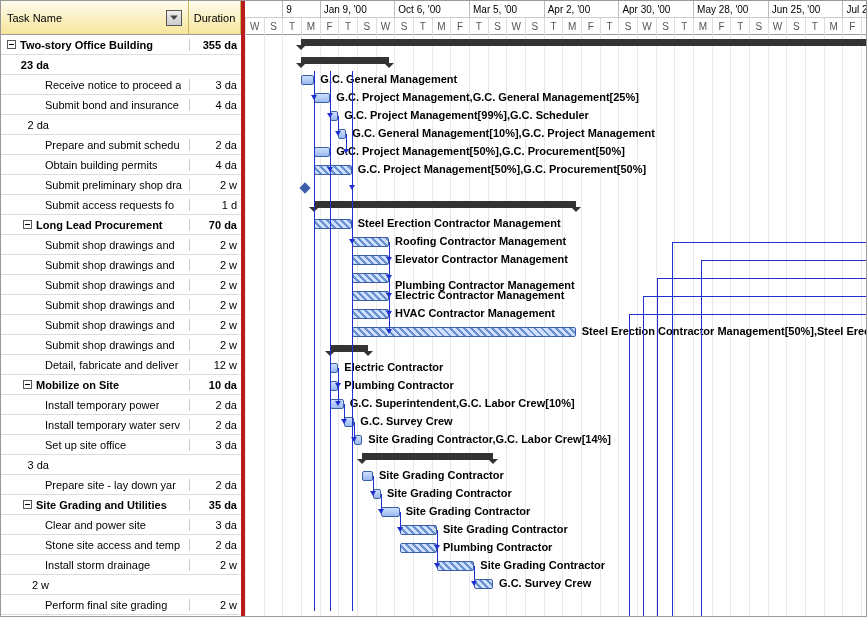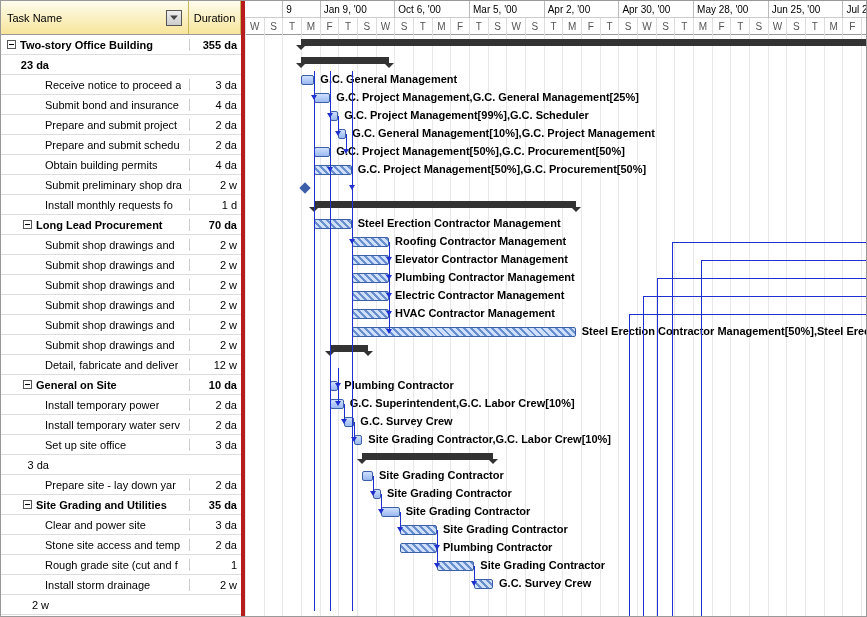--- a/index.html
+++ b/index.html
@@ -262,23 +262,20 @@
           </div>
           <div class="tcell-dur">3 da</div>
         </div>
         <div class="task-row">
           <div class="tcell-name indent-2">
             <span class="task-label">Submit bond and insurance</span>
           </div>
           <div class="tcell-dur">4 da</div>
         </div>
         <div class="task-row">
-          <div class="tcell-name indent-2">
-            <span class="task-label">Prepare and submit project</span>
-          </div>
           <div class="tcell-dur">2 da</div>
         </div>
         <div class="task-row">
           <div class="tcell-name indent-2">
             <span class="task-label">Prepare and submit schedu</span>
           </div>
           <div class="tcell-dur">2 da</div>
         </div>
         <div class="task-row">
           <div class="tcell-name indent-2">
@@ -287,21 +284,21 @@
           <div class="tcell-dur">4 da</div>
         </div>
         <div class="task-row">
           <div class="tcell-name indent-2">
             <span class="task-label">Submit preliminary shop dra</span>
           </div>
           <div class="tcell-dur">2 w</div>
         </div>
         <div class="task-row">
           <div class="tcell-name indent-2">
-            <span class="task-label">Install monthly requests fo</span>
+            <span class="task-label">Submit access requests fo</span>
           </div>
           <div class="tcell-dur">1 d</div>
         </div>
         <div class="task-row">
           <div class="tcell-name indent-1 bold">
             <span class="outline-btn"></span>
             <span class="task-label">Long Lead Procurement</span>
           </div>
           <div class="tcell-dur bold">70 da</div>
         </div>
@@ -343,21 +340,21 @@
         </div>
         <div class="task-row">
           <div class="tcell-name indent-2">
             <span class="task-label">Detail, fabricate and deliver</span>
           </div>
           <div class="tcell-dur">12 w</div>
         </div>
         <div class="task-row">
           <div class="tcell-name indent-1 bold">
             <span class="outline-btn"></span>
-            <span class="task-label">General on Site</span>
+            <span class="task-label">Mobilize on Site</span>
           </div>
           <div class="tcell-dur bold">10 da</div>
         </div>
         <div class="task-row">
           <div class="tcell-name indent-2">
             <span class="task-label">Install temporary power</span>
           </div>
           <div class="tcell-dur">2 da</div>
         </div>
         <div class="task-row">
@@ -392,26 +389,20 @@
           <div class="tcell-name indent-2">
             <span class="task-label">Clear and power site</span>
           </div>
           <div class="tcell-dur">3 da</div>
         </div>
         <div class="task-row">
           <div class="tcell-name indent-2">
             <span class="task-label">Stone site access and temp</span>
           </div>
           <div class="tcell-dur">2 da</div>
-        </div>
-        <div class="task-row">
-          <div class="tcell-name indent-2">
-            <span class="task-label">Rough grade site (cut and f</span>
-          </div>
-          <div class="tcell-dur">1</div>
         </div>
         <div class="task-row">
           <div class="tcell-name indent-2">
             <span class="task-label">Install storm drainage</span>
           </div>
           <div class="tcell-dur">2 w</div>
         </div>
         <div class="task-row">
           <div class="tcell-dur">2 w</div>
         </div>
@@ -560,52 +551,56 @@
         <div class="gantt-row" style="top: 198px;">
           <div class="task-bar hatched" style="left: 106.68px; width: 37.338px;"></div>
           <div class="bar-label" style="left: 150.018px;">Roofing Contractor Management</div>
         </div>
         <div class="gantt-row" style="top: 216px;">
           <div class="task-bar hatched" style="left: 106.68px; width: 37.338px;"></div>
           <div class="bar-label" style="left: 150.018px;">Elevator Contractor Management</div>
         </div>
         <div class="gantt-row" style="top: 234px;">
           <div class="task-bar hatched" style="left: 106.68px; width: 37.338px;"></div>
-          <div class="bar-label" style="left: 150.018px;">Plumbing Contractor Management</div>
+          <div class="bar-label" style="left: 150.018px; margin-top: 8px;">Plumbing Contractor Management</div>
         </div>
         <div class="gantt-row" style="top: 252px;">
           <div class="task-bar hatched" style="left: 106.68px; width: 37.338px;"></div>
           <div class="bar-label" style="left: 150.018px;">Electric Contractor Management</div>
         </div>
         <div class="gantt-row" style="top: 270px;">
           <div class="task-bar hatched" style="left: 106.68px; width: 37.338px;"></div>
           <div class="bar-label" style="left: 150.018px;">HVAC Contractor Management</div>
         </div>
         <div class="gantt-row" style="top: 288px;">
           <div class="task-bar hatched" style="left: 106.68px; width: 224.028px;"></div>
           <div class="bar-label" style="left: 336.708px;">Steel Erection Contractor Management[50%],Steel Erection C</div>
         </div>
         <div class="gantt-row" style="top: 306px;">
           <div class="summary-bar" style="left: 85.344px; width: 37.338px;"></div>
         </div>
+        <div class="gantt-row" style="top: 324px;">
+          <div class="task-bar" style="left: 85.344px; width: 8.001px;"></div>
+          <div class="bar-label" style="left: 99.345px;">Electric Contractor</div>
+        </div>
         <div class="gantt-row" style="top: 342px;">
           <div class="task-bar" style="left: 85.344px; width: 8.001px;"></div>
           <div class="bar-label" style="left: 99.345px;">Plumbing Contractor</div>
         </div>
         <div class="gantt-row" style="top: 360px;">
           <div class="task-bar" style="left: 85.344px; width: 13.335px;"></div>
           <div class="bar-label" style="left: 104.679px;">G.C. Superintendent,G.C. Labor Crew[10%]</div>
         </div>
         <div class="gantt-row" style="top: 378px;">
           <div class="task-bar" style="left: 98.679px; width: 10.668px;"></div>
           <div class="bar-label" style="left: 115.347px;">G.C. Survey Crew</div>
         </div>
         <div class="gantt-row" style="top: 396px;">
           <div class="task-bar" style="left: 109.347px; width: 8.001px;"></div>
-          <div class="bar-label" style="left: 123.348px;">Site Grading Contractor,G.C. Labor Crew[10%]</div>
+          <div class="bar-label" style="left: 123.348px;">Site Grading Contractor,G.C. Labor Crew[14%]</div>
         </div>
         <div class="gantt-row" style="top: 414px;">
           <div class="summary-bar" style="left: 117.348px; width: 130.683px;"></div>
         </div>
         <div class="gantt-row" style="top: 432px;">
           <div class="task-bar" style="left: 117.348px; width: 10.668px;"></div>
           <div class="bar-label" style="left: 134.016px;">Site Grading Contractor</div>
         </div>
         <div class="gantt-row" style="top: 450px;">
           <div class="task-bar" style="left: 128.016px; width: 8.001px;"></div>

